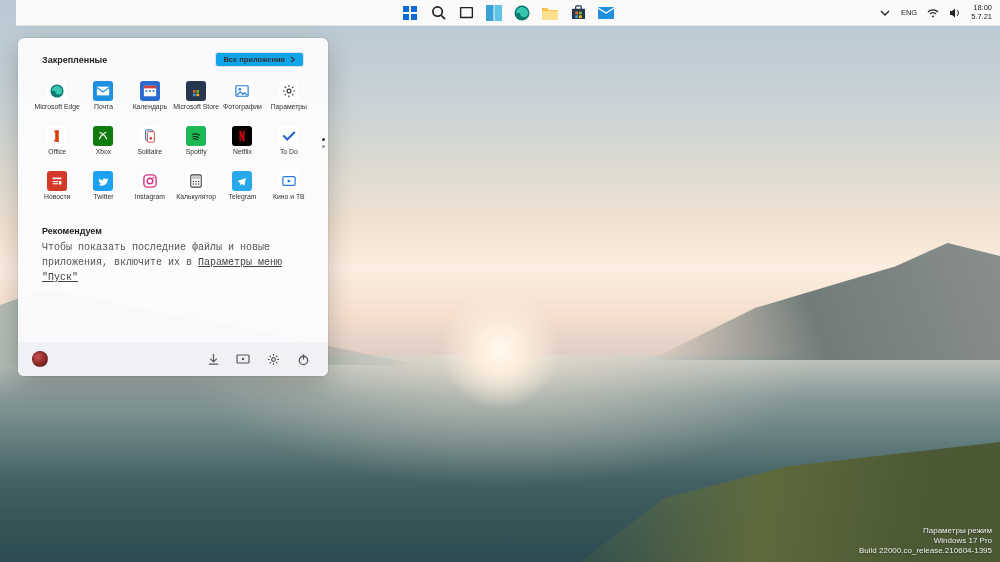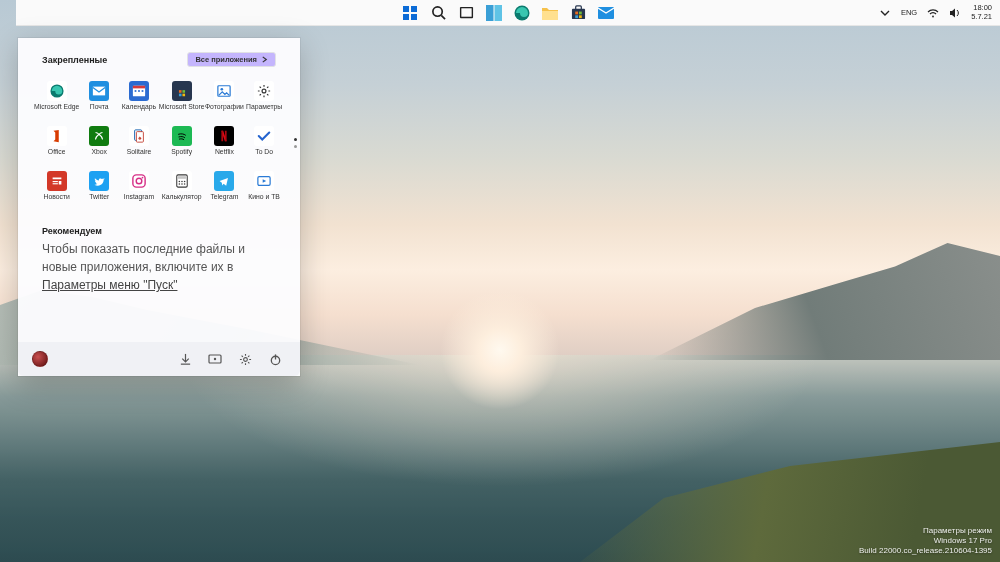--- a/index.html
+++ b/index.html
@@ -62,34 +62,34 @@
   .taskbar-right {
     position: absolute; right: 8px; display: flex; align-items: center; gap: 10px;
     font-size: 7.5px; color: #222;
   }
   .taskbar-right .sys-icon { width: 12px; height: 12px; display:flex; align-items:center; justify-content:center; }
   .clock { text-align: right; line-height: 1.1; }
 
   
   .startmenu {
     position: absolute; left: 18px; top: 38px;
-    width: 282px; height: 338px;
+    width: 310px; height: 338px;
     background: rgba(252,252,254,0.96);
-    border-radius: 0;
+    border-radius: 6px;
     box-shadow: 0 8px 28px rgba(0,0,0,0.22), 0 0 0 1px rgba(0,0,0,0.05);
     display: flex; flex-direction: column;
   }
   .sm-section-head {
     display: flex; justify-content: space-between; align-items: center;
     padding: 14px 24px 6px 24px;
     font-size: 9px; font-weight: 600; color: #222;
   }
   .all-apps-btn {
     display: flex; align-items: center; gap: 4px;
-    background: #c4b5fd; border: 1px solid #e1e1e5;
+    background: #0ea5e9; border: 1px solid #e1e1e5;
     border-radius: 3px; padding: 2px 7px;
     font-size: 7.5px; color: #333;
   }
   .pinned-grid {
     display: grid; grid-template-columns: repeat(6, 1fr);
     padding: 4px 16px 0 16px; gap: 0;
     position: relative;
   }
   .app-tile {
     display: flex; flex-direction: column; align-items: center; justify-content: flex-start;
@@ -100,21 +100,21 @@
     width: 20px; height: 20px; border-radius: 3px;
     display: flex; align-items: center; justify-content: center;
     margin-bottom: 3px;
   }
   .app-lbl { font-size: 6.8px; color: #333; text-align: center; line-height: 1; max-width: 46px; overflow: hidden; white-space: nowrap; }
   .pager-dots { position:absolute; right:3px; top:50%; transform:translateY(-50%); display:flex; flex-direction:column; gap:4px;}
   .pager-dots span{ width:3px;height:3px;border-radius:50%; background:#999;}
   .pager-dots span.active{ background:#333;}
 
   .rec-head { padding: 14px 37px 4px 24px; font-size: 9px; font-weight: 600; color: #222; }
-  .rec-body { padding: 0 24px; font-size: 12px; color: #555; line-height: 1.5; }
+  .rec-body { padding: 0 24px; font-size: 10px; color: #555; line-height: 1.5; font-family: Liberation Mono, monospace; }
   .rec-body a { color: #444; text-decoration: underline; }
 
   .sm-footer {
     margin-top: auto;
     height: 34px; background: rgba(238,240,244,0.9);
     border-radius: 0 0 6px 6px;
     display: flex; align-items: center; padding: 0 14px;
     gap: 8px;
   }
   .avatar {

